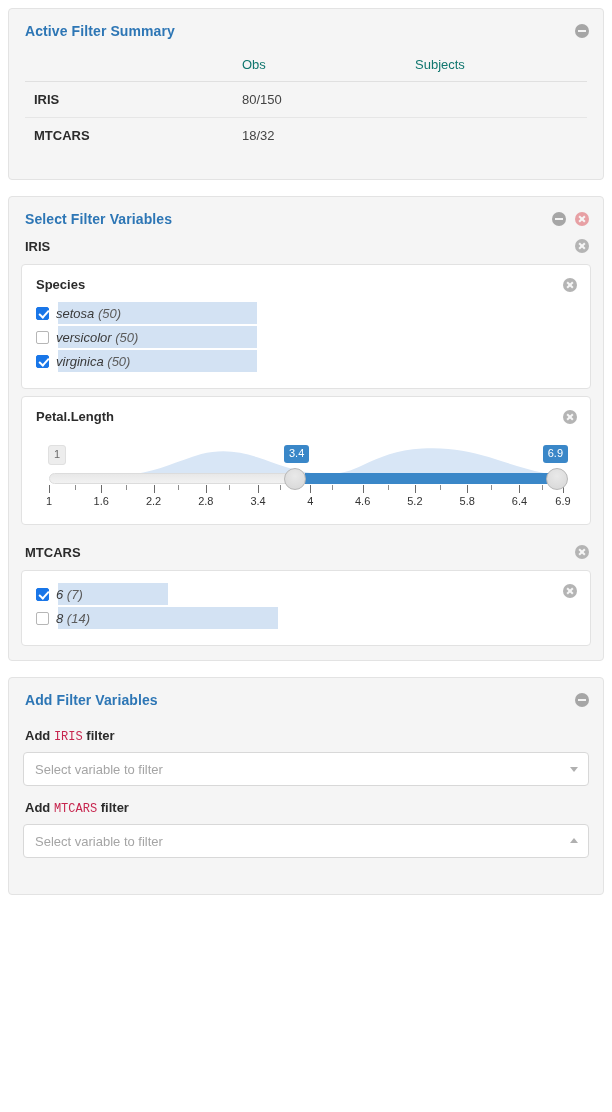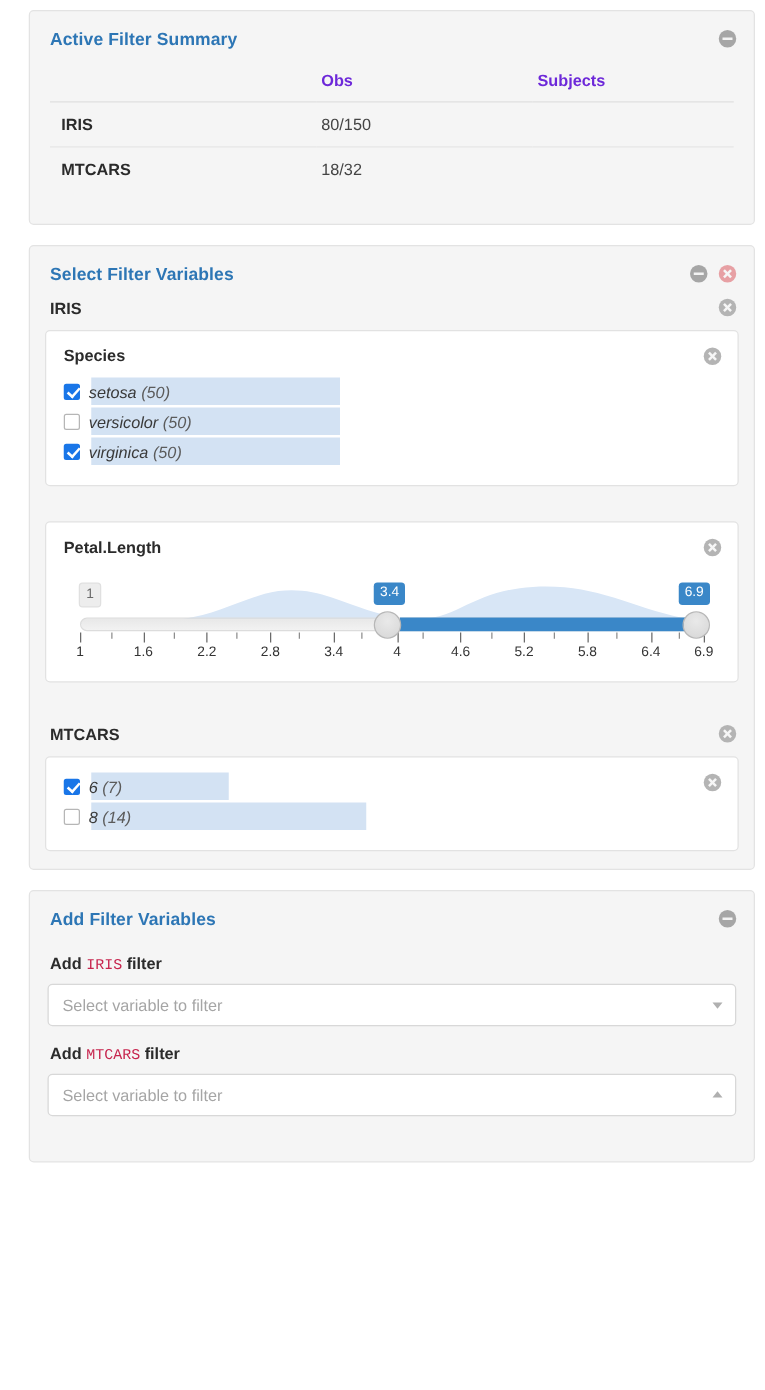--- a/index.html
+++ b/index.html
@@ -13,21 +13,21 @@
     font-family: "Liberation Sans", sans-serif;
     font-size: 13px;
     color: #333333;
     -webkit-font-smoothing: antialiased;
   }
   .page {
     width: 612px;
     height: 904px;
     position: relative;
     box-sizing: border-box;
-    padding: 8px 8px 0 23px;
+    padding: 8px 8px 0 8px;
   }
 
   
   .panel {
     background: #f5f5f5;
     border: 1px solid #e3e3e3;
     border-radius: 4px;
     box-sizing: border-box;
     margin-bottom: 16px;
     position: relative;
@@ -84,22 +84,22 @@
 
   
   .summary-body { padding: 4px 16px 26px 16px; }
   table.summary {
     width: 100%;
     border-collapse: collapse;
     font-size: 13px;
   }
   table.summary th {
     text-align: left;
-    font-weight: bold;
-    color: #6d28d9;
+    font-weight: normal;
+    color: #0f766e;
     padding: 8px 4px 9px 4px;
     border-bottom: 1px solid #e0e0e0;
     font-size: 13px;
   }
   table.summary td {
     padding: 10px 4px 10px 4px;
     border-bottom: 1px solid #e6e6e6;
     color: #444;
   }
   table.summary tr:last-child td { border-bottom: none; }
@@ -119,21 +119,21 @@
   }
   .ds-head .cir {
     position: absolute;
     right: 2px;
     top: 6px;
   }
   .card {
     background: #ffffff;
     border: 1px solid #e2e2e2;
     border-radius: 4px;
-    margin-bottom: 28px;
+    margin-bottom: 7px;
     padding: 12px 14px 14px 14px;
     position: relative;
     box-sizing: border-box;
   }
   .card:last-child { margin-bottom: 0; }
   .card-title {
     font-weight: bold;
     font-size: 13px;
     color: #2b2b2b;
     margin-bottom: 10px;

